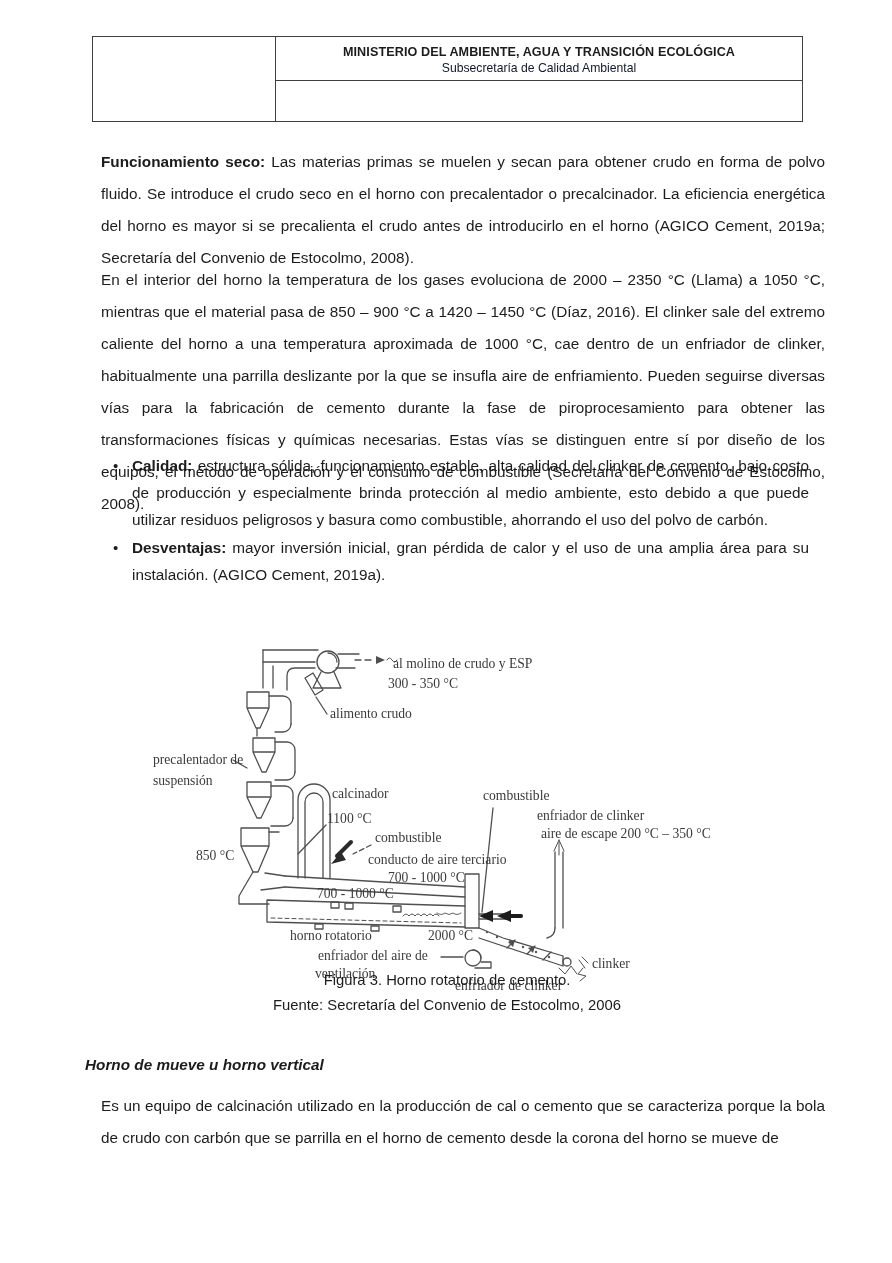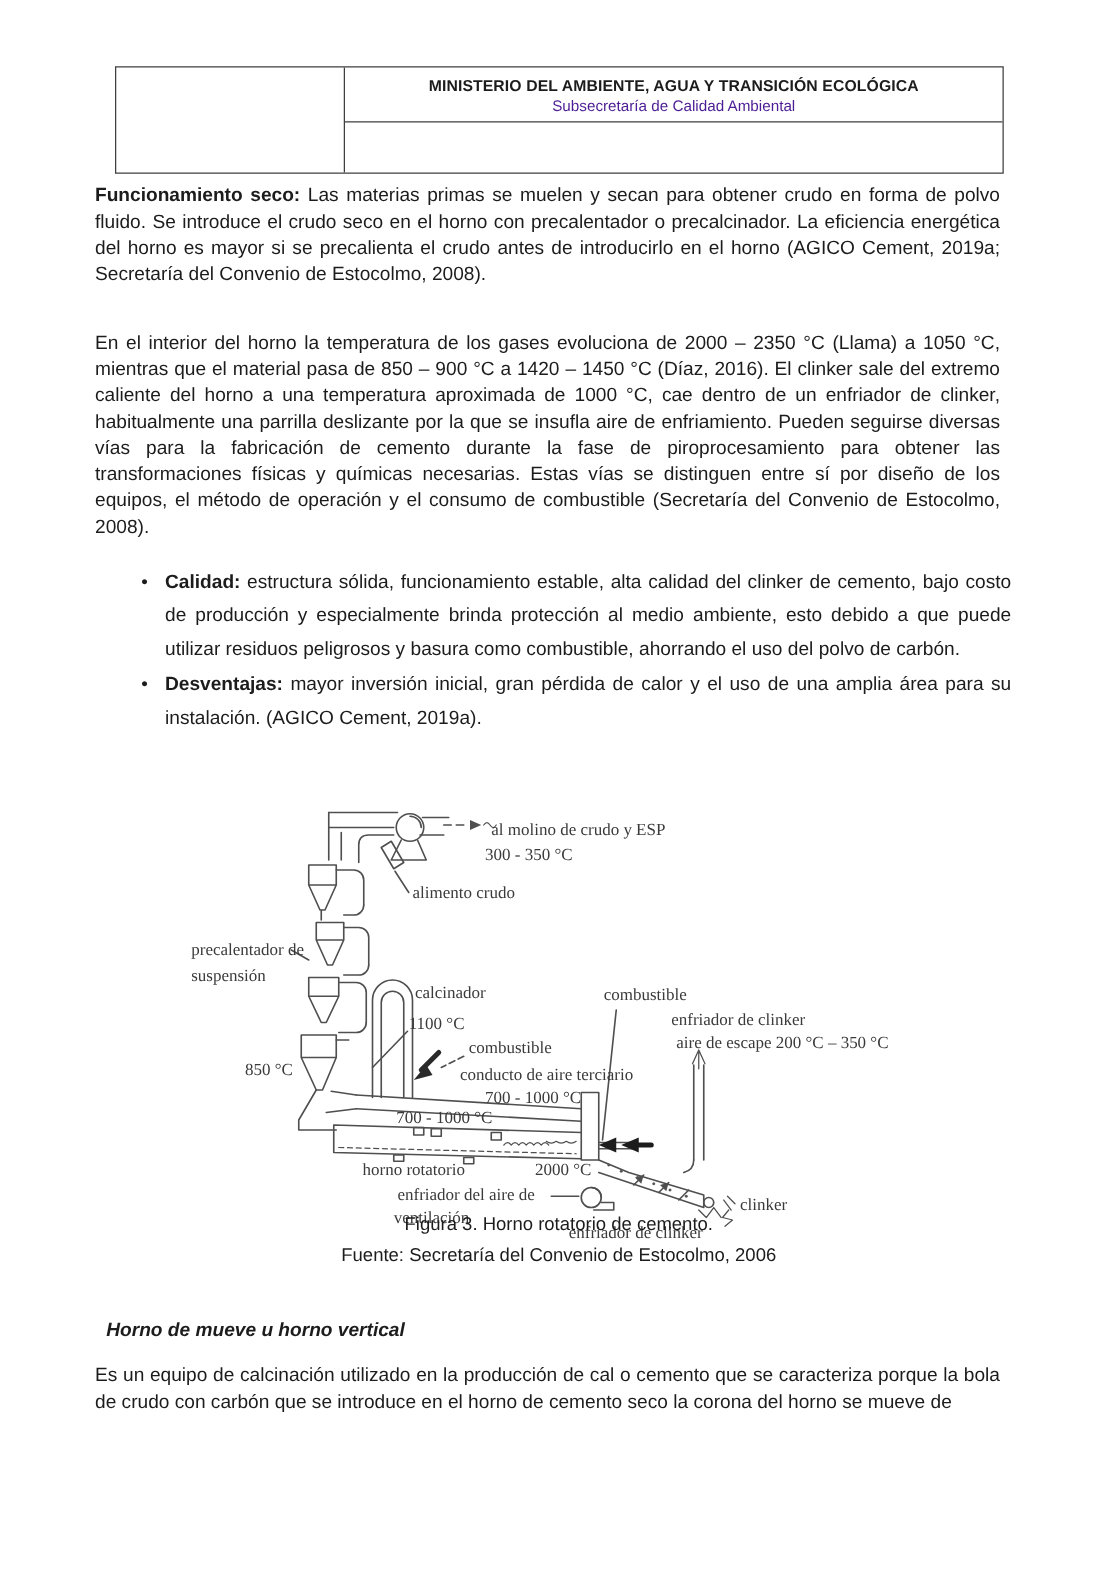--- a/index.html
+++ b/index.html
@@ -2,37 +2,37 @@
 <html><head>
 <meta charset="utf-8">
 <style>
   html,body{margin:0;padding:0;background:#fff;}
   .page{
     position:relative;width:892px;height:1263px;background:#ffffff;overflow:hidden;
     font-family:"Liberation Sans",sans-serif;color:#1c1c1c;
   }
   
   .hdr{
-    position:absolute;left:92px;top:53px;width:711px;height:86px;
+    position:absolute;left:92px;top:36px;width:711px;height:86px;
     display:grid;grid-template-columns:183px 1fr;
     border:1.6px solid #3f3f3f;box-sizing:border-box;
   }
   .hdr-left{border-right:1.6px solid #3f3f3f;}
   .hdr-right{display:grid;grid-template-rows:44px 1fr;}
   .hdr-title-cell{
     border-bottom:1.6px solid #3f3f3f;display:flex;flex-direction:column;
     align-items:center;justify-content:center;gap:2px;padding-top:2px;box-sizing:border-box;
   }
   .hdr-ministry{font-weight:bold;font-size:12.6px;letter-spacing:.1px;}
-  .hdr-sub{font-size:12.2px;color:#4c1d95;}
+  .hdr-sub{font-size:12.2px;color:#0f172a;}
   .hdr-informe{display:flex;align-items:center;justify-content:center;font-weight:bold;font-size:12.6px;}
   
   .para{
-    position:absolute;left:76px;width:724px;
-    font-size:15.3px;line-height:21px;text-align:justify;
+    position:absolute;left:101px;width:724px;
+    font-size:15.3px;line-height:32px;text-align:justify;
   }
   .b{font-weight:bold;}
   .p1{top:146px;}
   .p2{top:264px;}
   .bullets{top:452px;left:85px;width:724px;position:absolute;}
   .bullets .li{position:relative;padding-left:47px;font-size:15.3px;line-height:27.2px;text-align:justify;}
   .bullets .dot{position:absolute;left:28px;top:0;font-size:15px;}
   
   .figure{position:absolute;left:135px;top:626px;width:597px;height:378px;}
   .fig-label{font-family:"Liberation Serif",serif;font-size:13.6px;fill:#3a3a3a;}
@@ -187,15 +187,15 @@
     </svg>
   </div>
 
   <div class="caption">
     <div>Figura 3. Horno rotatorio de cemento.</div>
     <div>Fuente: Secretaría del Convenio de Estocolmo, 2006</div>
   </div>
 
   <div class="h2">Horno de mueve u horno vertical</div>
 
-  <div class="para p3"><span>Es un equipo de calcinación utilizado en la producción de cal o cemento que se caracteriza porque la bola de crudo con carbón que se introduce en el horno de cemento seco la corona del horno se mueve de</span></div>
+  <div class="para p3"><span>Es un equipo de calcinación utilizado en la producción de cal o cemento que se caracteriza porque la bola de crudo con carbón que se parrilla en el horno de cemento desde la corona del horno se mueve de</span></div>
 
 </div>
 
 </body></html>

